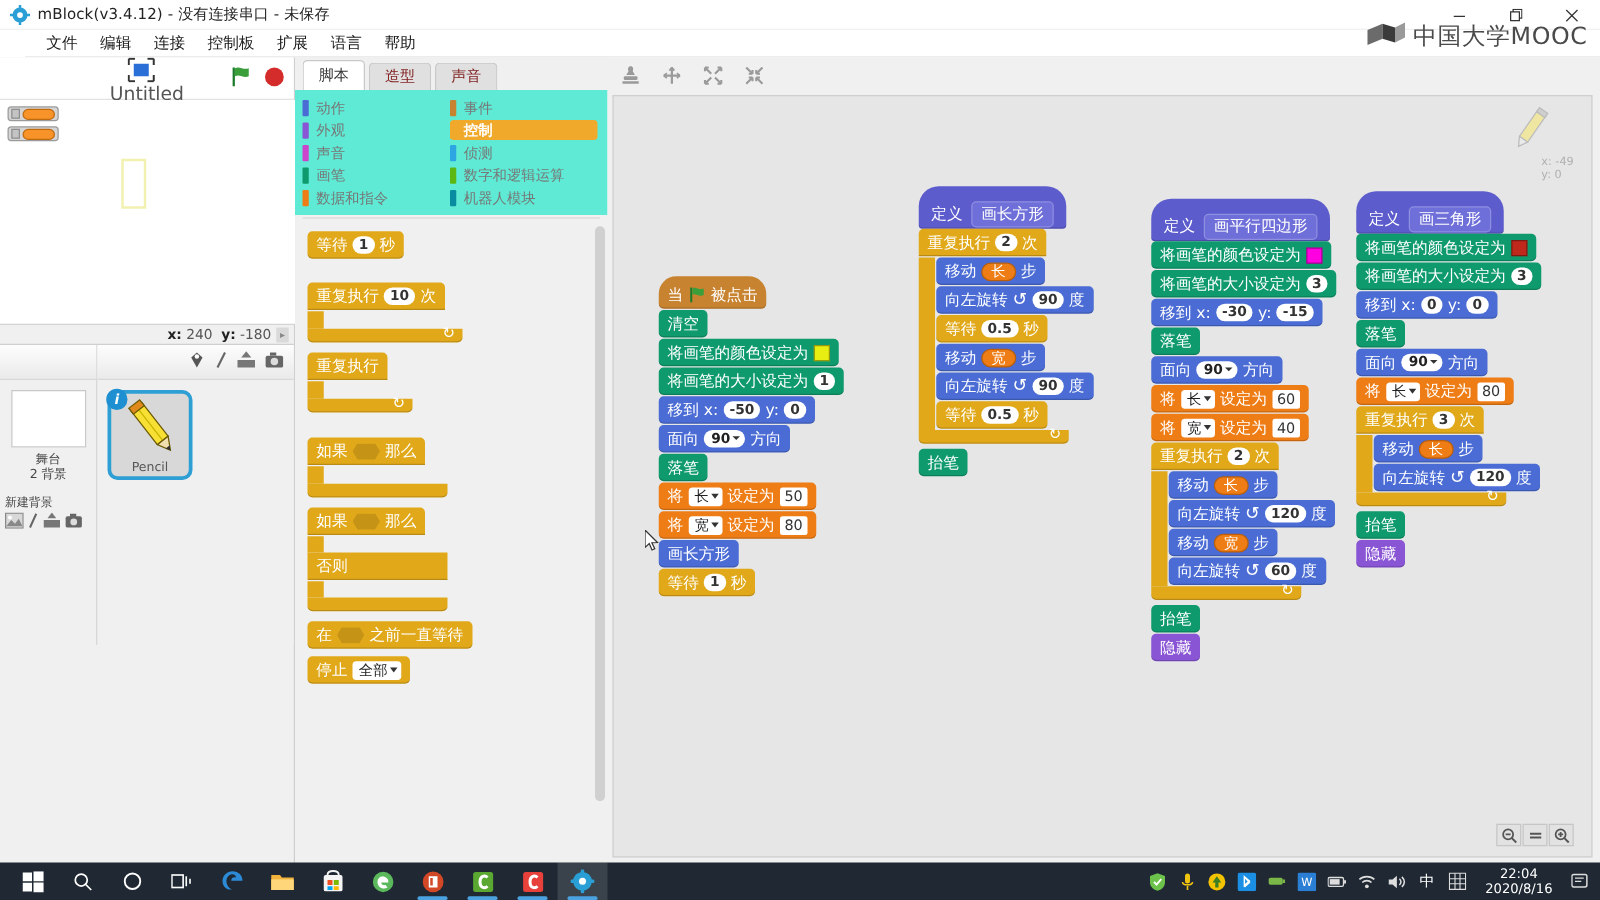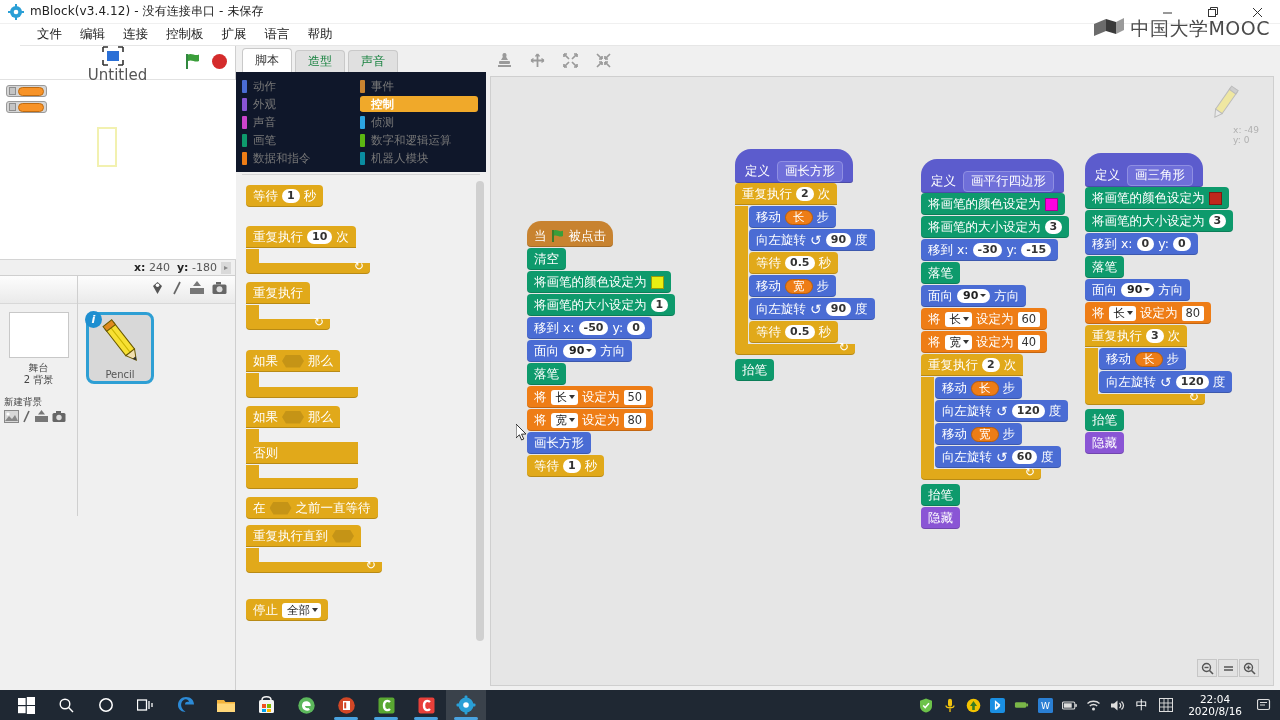--- a/index.html
+++ b/index.html
@@ -74,24 +74,24 @@
   .sprite-tile .info { position:absolute; left:-4px; top:-4px; width:17px; height:17px;
     border-radius:50%; background:#1e8fd0; color:#fff; font-size:11px; font-weight:bold;
     display:flex; align-items:center; justify-content:center; font-style:italic;}
   .sprite-tile .nm { position:absolute; bottom:1px; width:100%; text-align:center;
                      font-size:10px; color:#555; }
 
   
   .pal-col { position:absolute; left:236px; top:0; width:250px; height:648px; background:#f0f0f0; }
   .tabs { height:26px; display:flex; align-items:flex-end; padding-left:6px; background:#f0f0f0;}
   .tab { height:22px; padding:0 12px; display:flex; align-items:center; font-size:12px;
-         background:#e0e0e0; color:#15803d; border:1px solid #c9c9c9; border-bottom:none;
+         background:#e0e0e0; color:#7f1d1d; border:1px solid #c9c9c9; border-bottom:none;
          border-radius:4px 4px 0 0; margin-right:3px; }
   .tab.active { background:#fff; color:#333; height:24px; }
-  .cat-box { background:#0f172a; padding:6px 0 4px 6px; display:flex; }
+  .cat-box { background:#5eead4; padding:6px 0 4px 6px; display:flex; }
   .cat-col { width:118px; }
   .cat { display:flex; align-items:center; height:16px; margin-bottom:2px; font-size:11.5px;
          color:#777; padding-left:0; border-radius:3px; }
   .cat .sw { width:5px; height:13px; margin-right:6px; border-radius:1px; }
   .cat.active { background:#f0a92a; color:#fff; font-weight:bold; }
   .cat.active .sw { background:#f0a92a !important; }
   .pal-sep { height:1px; background:#d4d4d4; margin:2px 6px 0 6px; }
   .pal-list { position:relative; height:546px; overflow:hidden; background:#f0f0f0; padding:10px 0 0 10px;}
   .pal-scroll { position:absolute; right:2px; top:6px; width:8px; height:460px;
                 background:#d0d0d0; border-radius:4px; }
@@ -454,28 +454,20 @@
       </div>
 
       <div class="blk-row" style="margin-bottom:5px">
         <span class="blk control">
           <span>在</span>
           <span class="hexslot"></span>
           <span>之前一直等待</span>
         </span>
       </div>
 
-      <div class="cwrap" style="margin-bottom:26px">
-        <div class="blk-row"><span class="blk control" style="border-radius:4px 4px 0 0">
-          <span>重复执行直到</span>
-          <span class="hexslot"></span>
-        </span></div>
-        <div class="cbody" style="height:14px"></div>
-        <div class="cfoot loop" style="width:136px"></div>
-      </div>
 
       <div class="blk-row">
         <span class="blk control">
           <span>停止</span>
           <span class="drop">全部</span>
         </span>
       </div>
     </div>
   </div>
 

